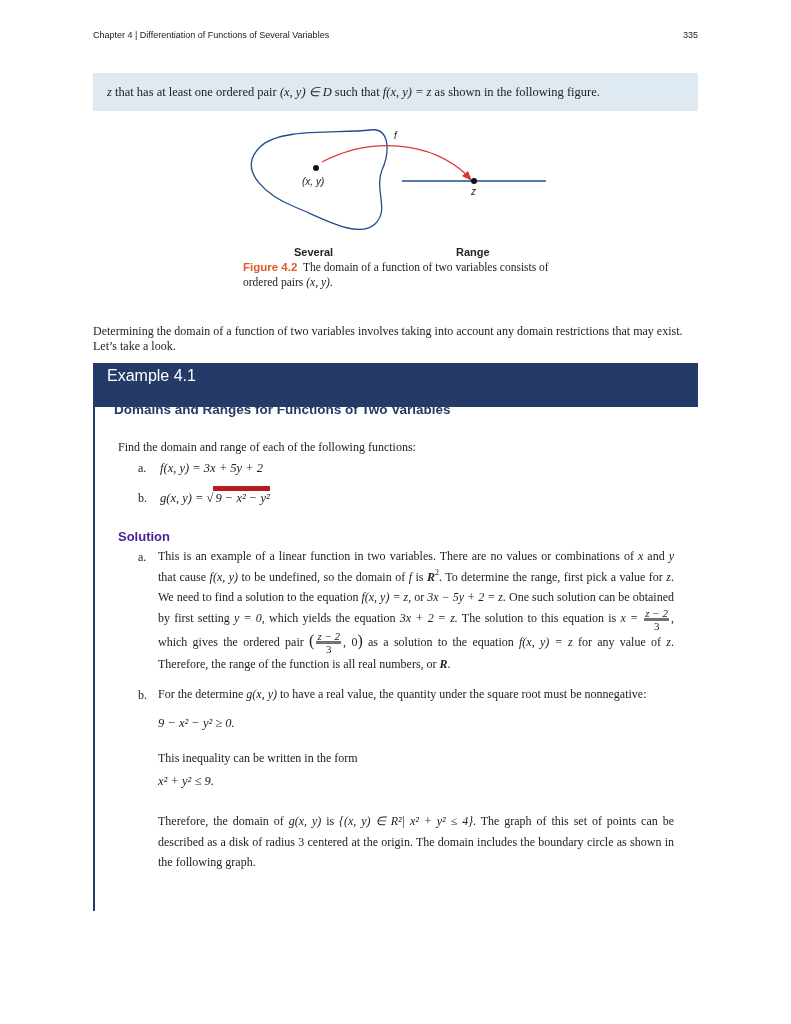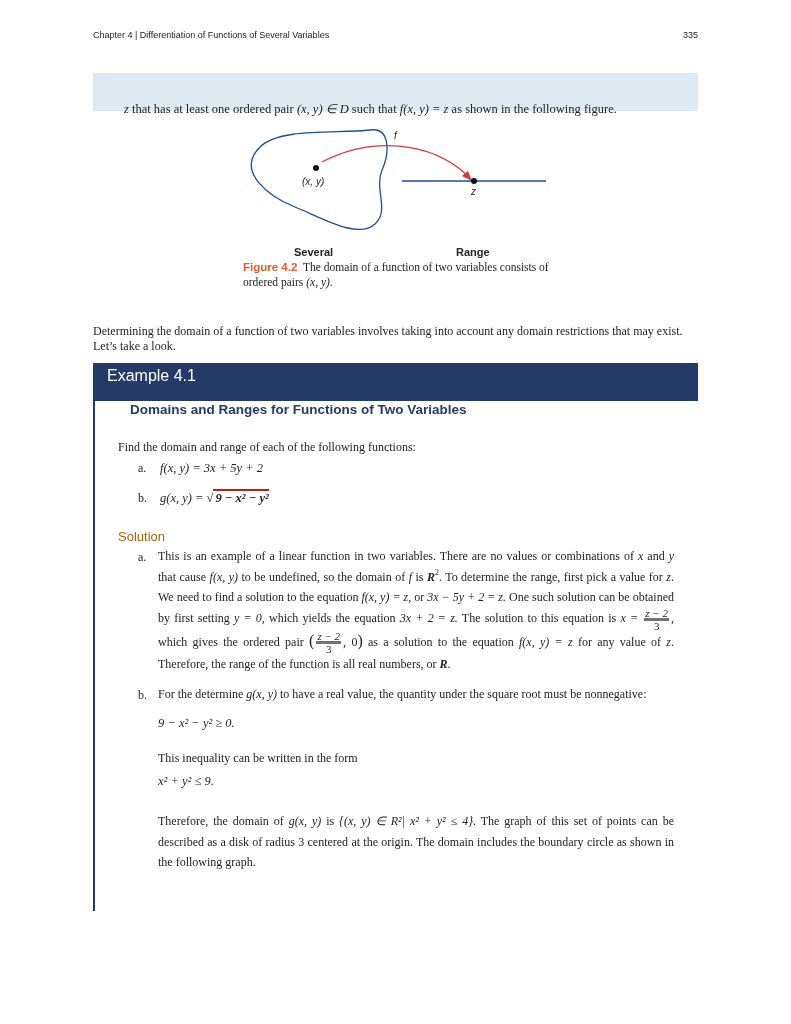--- a/index.html
+++ b/index.html
@@ -3,41 +3,41 @@
 <meta charset="utf-8">
 <style>
   html, body { margin:0; padding:0; background:#ffffff; }
   body { width:791px; height:1024px; position:relative; overflow:hidden;
          font-family:"Liberation Serif", serif; color:#222; }
   .header { position:absolute; left:93px; right:93px; top:30px; height:14px;
             font-family:"Liberation Sans", sans-serif; font-size:9px; color:#222; }
   .header .pn { position:absolute; right:0; top:0; }
   .note { position:absolute; left:93px; top:73px; width:605px; height:38px;
           background:#dfe9f2; }
-  .note p { margin:17px; position:absolute; left:14px; top:11px; font-size:12.5px; }
+  .note p { margin:0; position:absolute; left:14px; top:11px; font-size:12.5px; }
   .m { font-style:italic; font-family:"Liberation Serif", serif; }
   .figure { position:absolute; left:240px; top:122px; width:320px; height:130px; }
   .flabel { position:absolute; font-family:"Liberation Sans", sans-serif; font-size:11px; font-weight:bold; color:#222; }
   .caption { position:absolute; left:243px; top:260px; width:310px; font-size:11.5px; line-height:15px; }
   .caption .fig { color:#e05a2b; font-family:"Liberation Sans", sans-serif; font-weight:bold; }
   .para { position:absolute; left:93px; top:324px; width:610px; font-size:12px; line-height:15px; }
-  .ex-head { position:absolute; left:93px; top:363px; width:605px; height:38px; background:#243a67; }
+  .ex-head { position:absolute; left:93px; top:363px; width:605px; height:44px; background:#243a67; }
   .ex-head span { position:absolute; left:14px; top:4px; font-family:"Liberation Sans", sans-serif; font-size:16px; color:#ffffff; }
   .ex-border { position:absolute; left:93px; top:389px; width:2px; height:522px; background:#243a67; }
-  .ex-title { position:absolute; left:130px; top:402px; font-family:"Liberation Sans", sans-serif; font-weight:bold; font-size:13.5px; color:#243a67;text-align:center; }
+  .ex-title { position:absolute; left:114px; top:402px; font-family:"Liberation Sans", sans-serif; font-weight:bold; font-size:13.5px; color:#243a67;text-align:center; }
   .body-text { position:absolute; font-size:12px; line-height:15px; }
-  .sol { position:absolute; left:118px; top:529px; font-family:"Liberation Sans", sans-serif; font-weight:normal; font-size:13px; color:#a16207; }
+  .sol { position:absolute; left:118px; top:529px; font-family:"Liberation Sans", sans-serif; font-weight:bold; font-size:13px; color:#4c1d95; }
   .li { position:absolute; left:138px; font-size:12px; }
   .lt { position:absolute; left:158px; width:516px; font-size:12px; line-height:20.5px; text-align:justify; }
   .center { position:absolute; left:158px; width:516px; text-align:left; font-size:12.5px; }
   sup { font-size:8px; vertical-align:6px; line-height:0; }
   .frac { display:inline-block; vertical-align:middle; text-align:center; font-size:11px; line-height:10px; margin:0 2px; }
   .frac .num { display:block; border-bottom:3px solid #737373; padding:0 1px; font-style:italic; }
   .frac .den { display:block; }
-  .sqrt { border-top:2px solid #b91c1c; padding-left:2px;font-weight:bold; }
+  .sqrt { border-top:5px solid #b91c1c; padding-left:2px; }
   .R { font-style:italic; font-weight:bold; }
 </style>
 </head>
 <body>
 
 <div class="header">
   <span>Chapter 4 | Differentiation of Functions of Several Variables</span>
   <span class="pn">335</span>
 </div>
 

